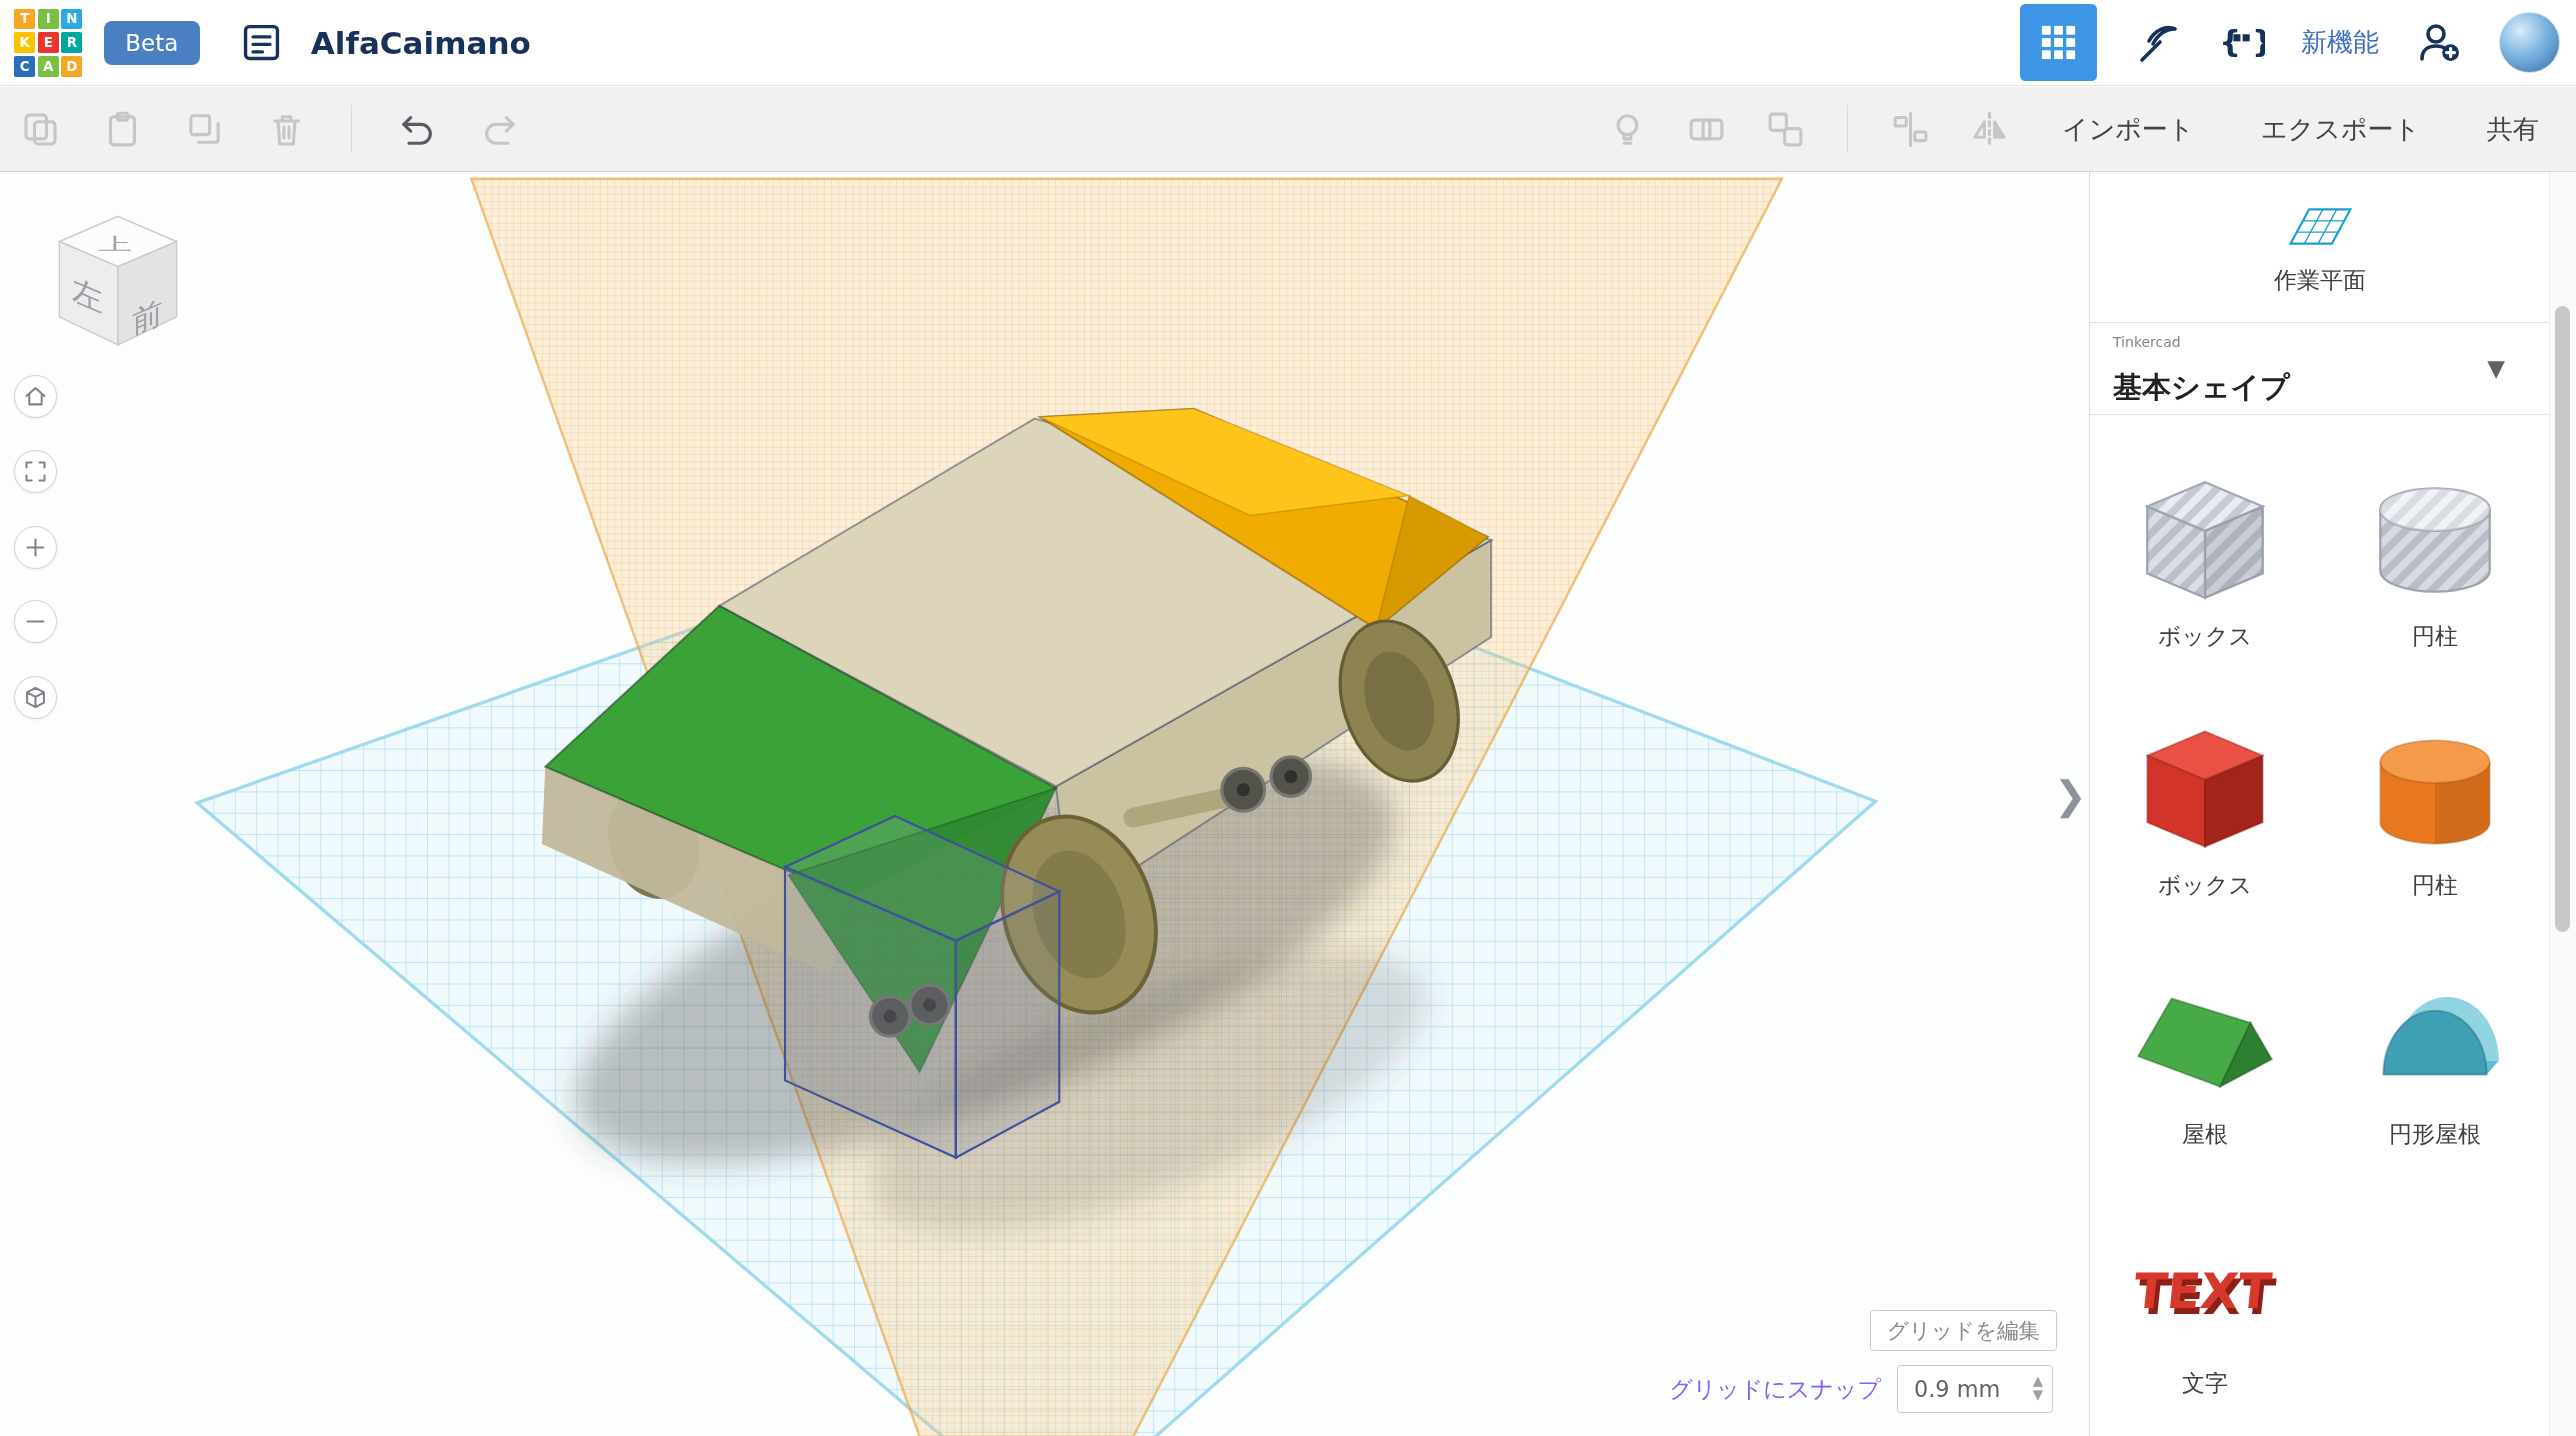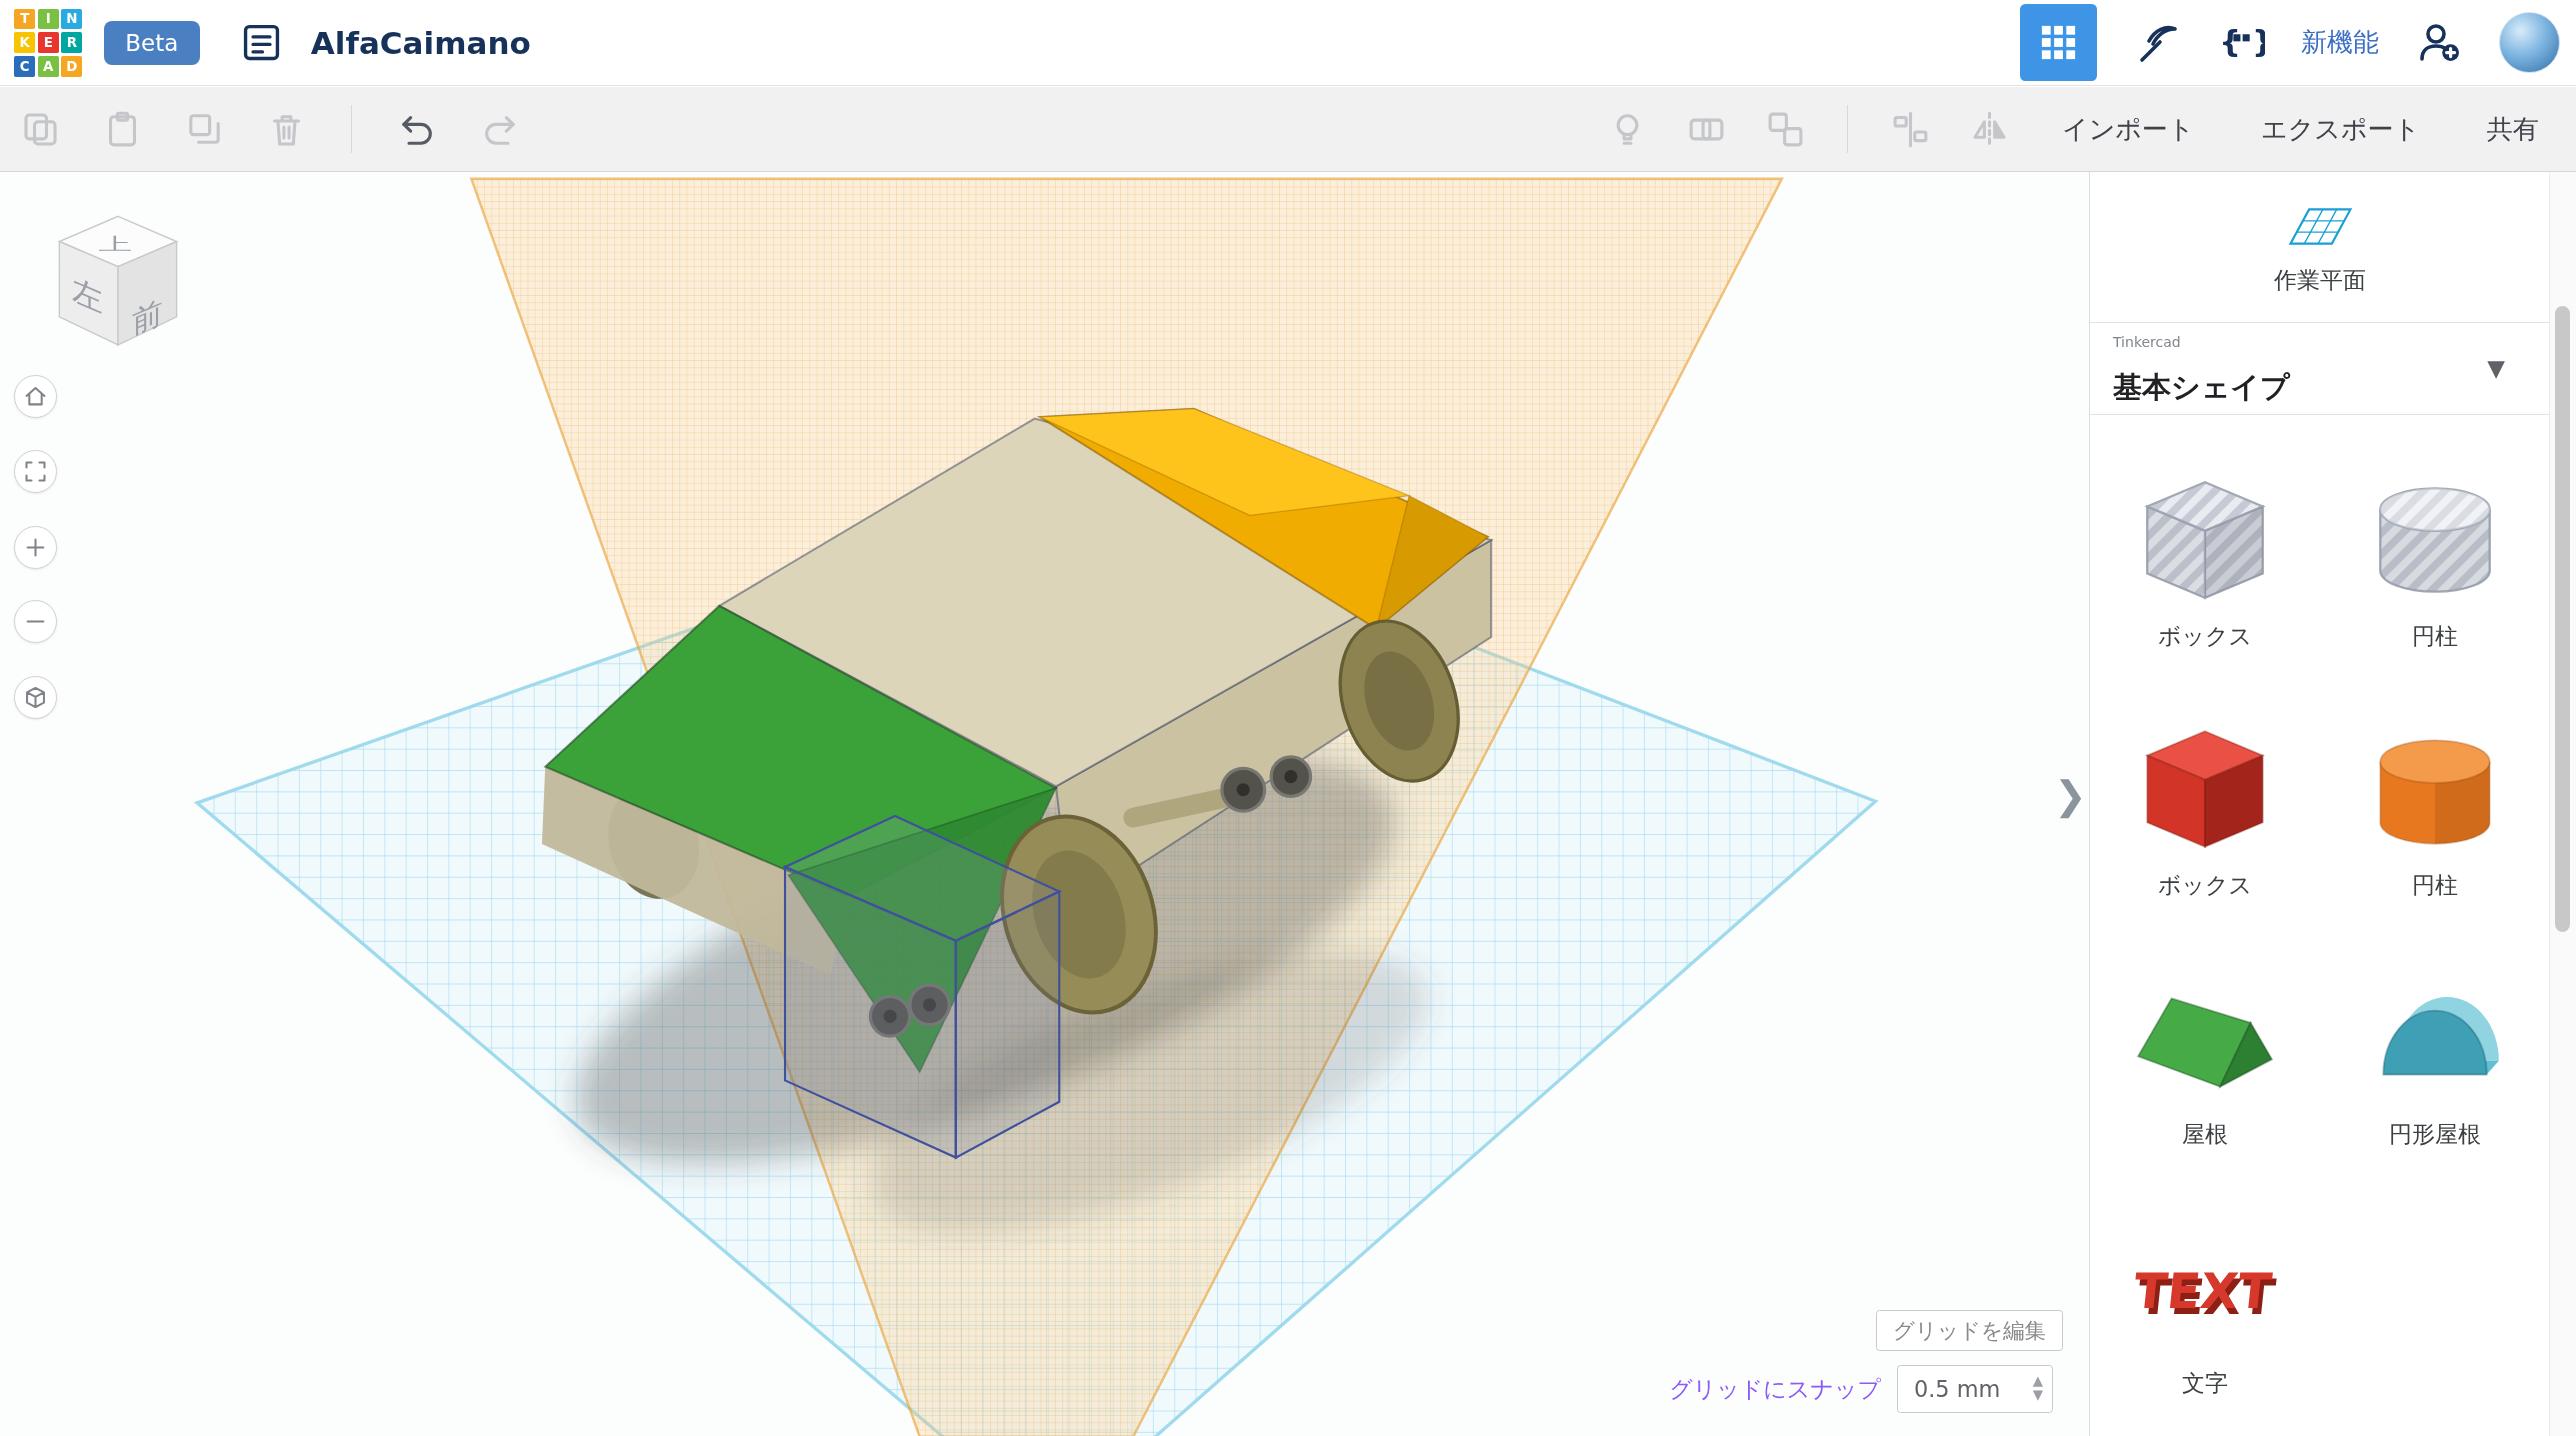--- a/index.html
+++ b/index.html
@@ -42,21 +42,21 @@
 
   
   .viewport { position:absolute; top:172px; left:0; width:2089px; height:1265px;
     background:#fcfdfd; overflow:hidden; }
   .scene { position:absolute; top:0; left:0; }
   .view-cube { position:absolute; left:48px; top:36px; width:140px; height:148px; cursor:pointer; }
   .nav-btn { position:absolute; left:14.3px; width:43px; height:43px; border-radius:50%;
     background:#fff; border:0.9px solid #cfd1d4; box-shadow:0 0.9px 2.7px rgba(0,0,0,.08);
     display:flex; align-items:center; justify-content:center; color:#7f8389; cursor:pointer; }
   .nav-btn svg { width:27px; height:27px; }
-  .grid-edit-btn { position:absolute; right:26px; top:1138px; height:41px; padding:0 16px;
+  .grid-edit-btn { position:absolute; right:32px; top:1138px; height:41px; padding:0 16px;
     background:#fff; border:0.9px solid #c9c9c9; border-radius:3.6px; font-size:21.5px;
     color:#8a8a8a; display:flex; align-items:center; cursor:pointer; }
   .snap-row { position:absolute; right:36px; top:1193px; display:flex; align-items:center; gap:16px; }
   .snap-label { font-size:23px; color:#8b5cf6; }
   .snap-select { width:156px; height:48px; background:#fff; border:0.9px solid #c9c9c9;
     border-radius:3.6px; display:flex; align-items:center; position:relative; font-size:22.4px;
     color:#5f6368; padding-left:16px; cursor:pointer; }
   .snap-caret { position:absolute; right:9px; top:7.2px; display:flex; flex-direction:column;
     line-height:16px; font-size:13.4px; color:#9aa0a6; }
   .collapse-tab { position:absolute; left:2054px; top:601px; font-size:39px; color:#8b949c;
@@ -346,21 +346,21 @@
   <div class="nav-btn" style="top:504px">
     <svg viewBox="0 0 24 24" class="stroke-ic">
       <path d="M12,3.5 L19.5,7.5 V16.5 L12,20.5 L4.5,16.5 V7.5 Z M4.5,7.5 L12,11.5 L19.5,7.5 M12,11.5 V20.5"></path>
     </svg>
   </div>
 
   <div class="grid-edit-btn">グリッドを編集</div>
   <div class="snap-row">
     <span class="snap-label">グリッドにスナップ</span>
     <div class="snap-select">
-      <span>0.5 mm</span>
+      <span>0.9 mm</span>
       <span class="snap-caret">▲<span style="margin-top:-1.8px">▼</span></span>
     </div>
   </div>
 
   <span class="collapse-tab">❯</span>
 </div>
 
 <div class="panel">
 
   <svg width="0" height="0" style="position:absolute">

